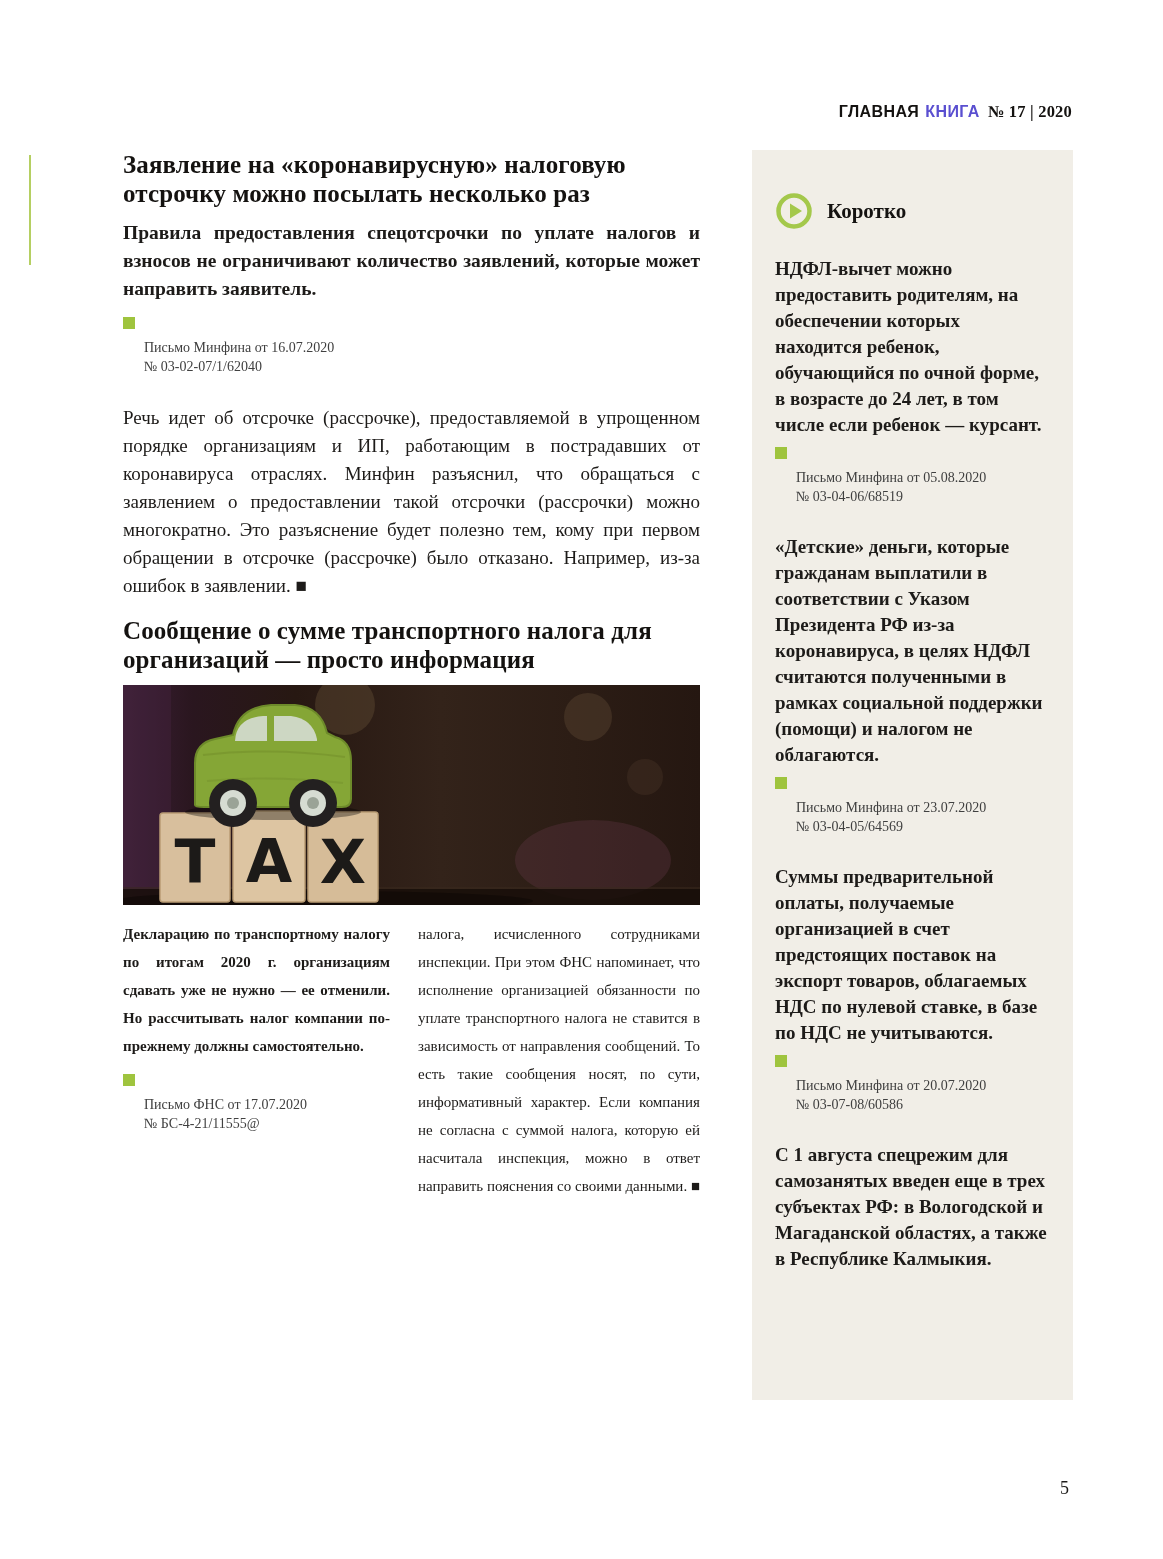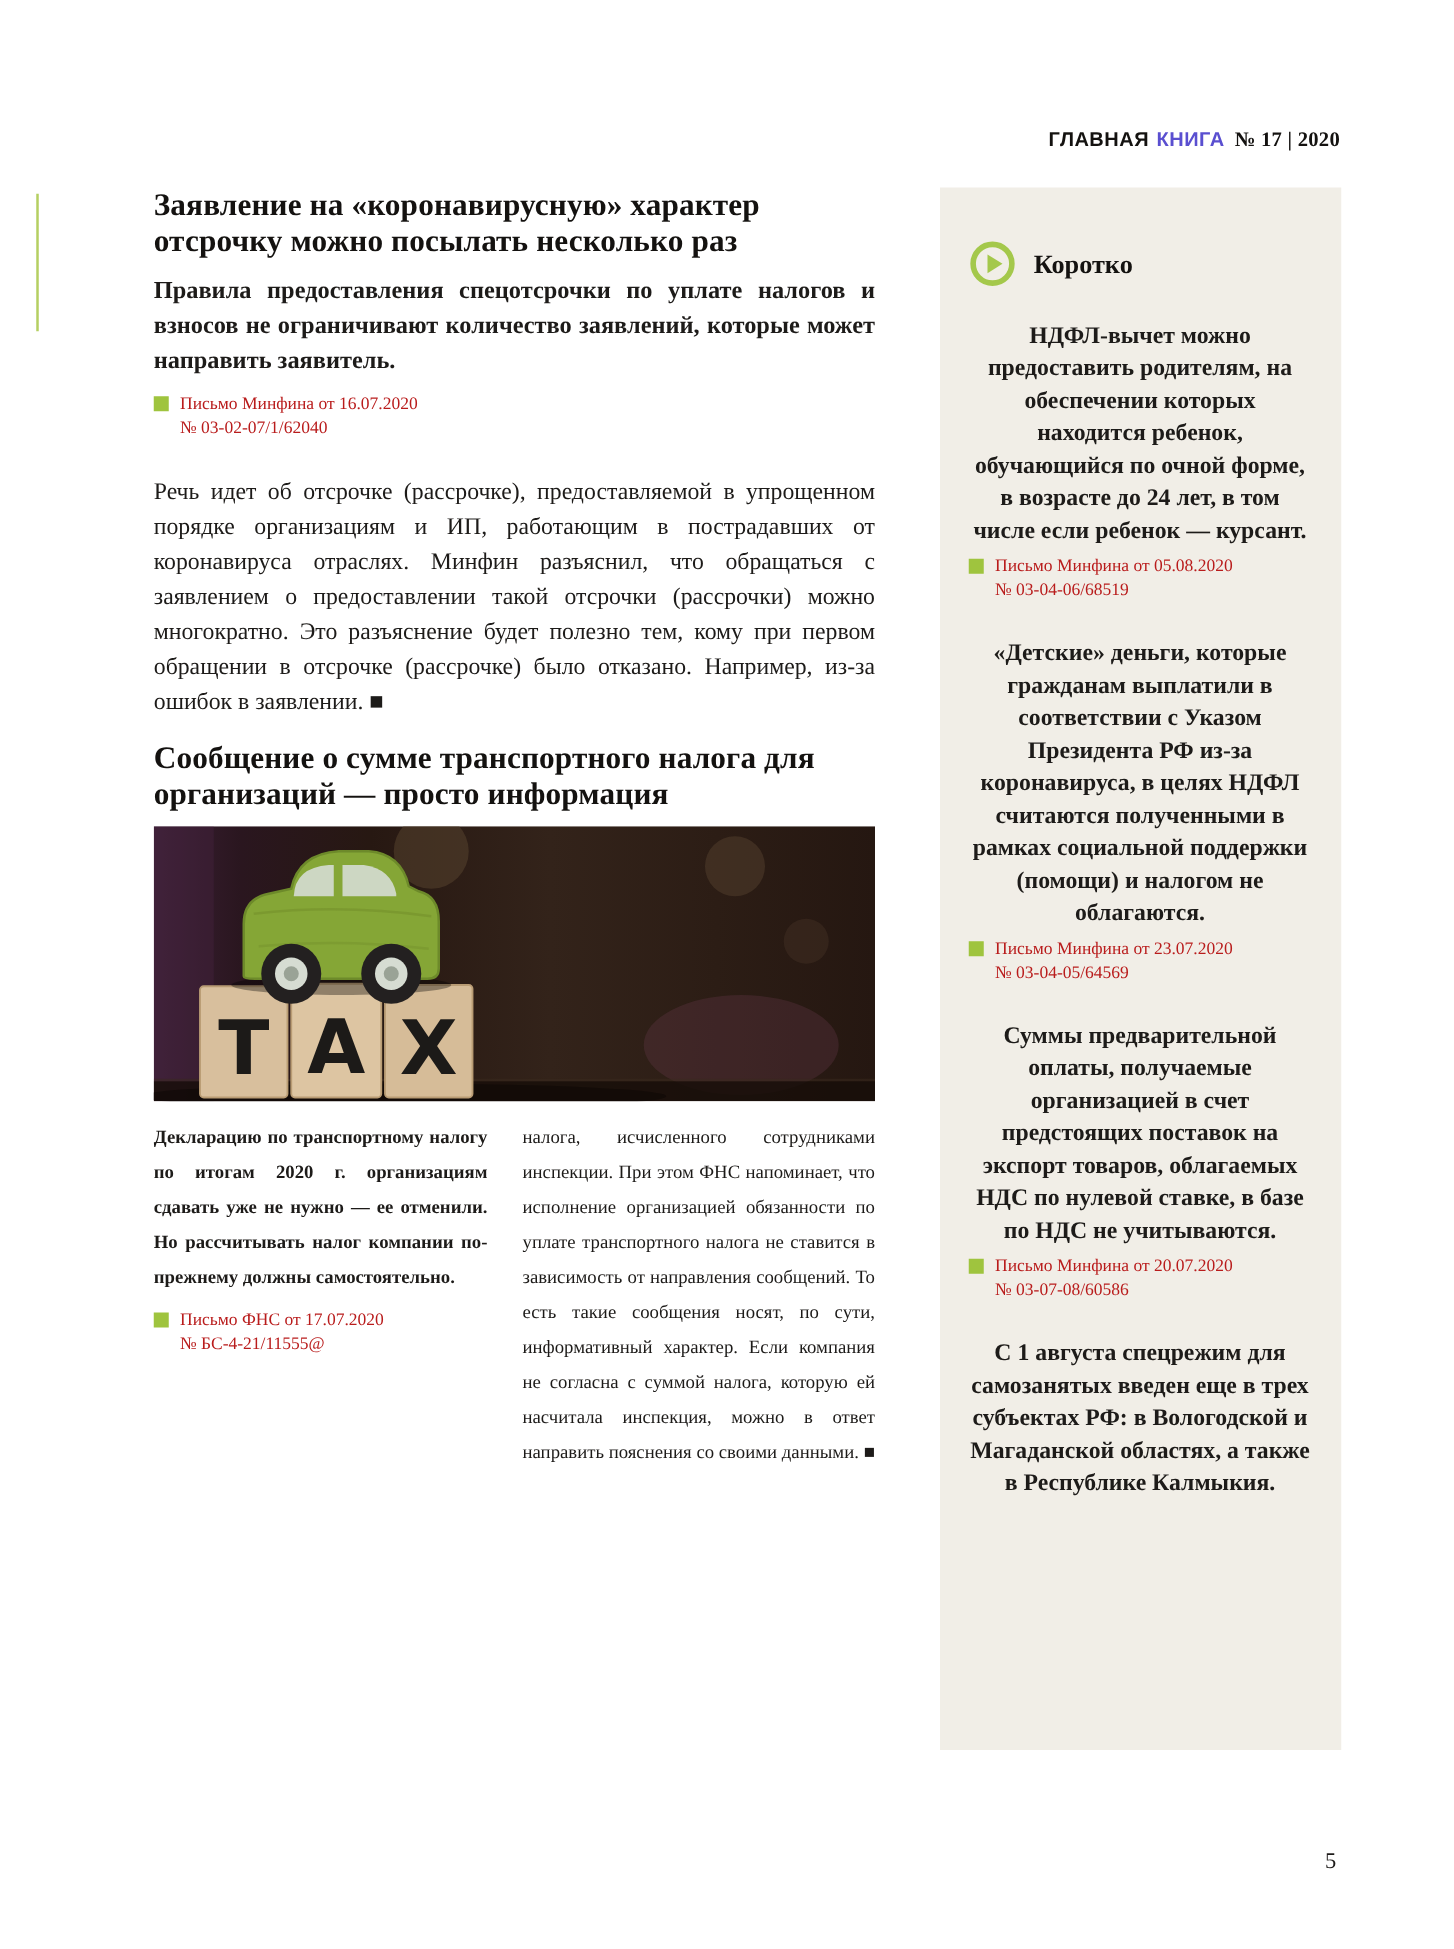--- a/index.html
+++ b/index.html
@@ -36,21 +36,21 @@
     font-size:25px; line-height:29px; font-weight:bold; color:#141210;
     letter-spacing:.1px;
   }
   p.lead {
     margin-top:11px;
     font-size:19.5px; line-height:28px; font-weight:bold;
     text-align:justify;
   }
   .ref { display:flex; margin-top:11px; }
   .ref .bullet { flex:0 0 auto; width:12px; height:12px; background:#9fc43e; margin:3px 9px 0 0; }
-  .ref .ref-lines { font-size:14px; line-height:19px; color:#b91c1c; }
+  .ref .ref-lines { font-size:14px; line-height:19px; color:#404040;margin-top:24px; }
   p.body-text {
     margin-top:28px;
     font-size:19px; line-height:28px;
     text-align:justify;
   }
   .article-2 { margin-top:16px; }
   .figure { margin-top:11px; display:block; }
   .cols { display:flex; margin-top:15px; }
   .col-1 { width:267px; margin-right:28px; }
   .col-2 { width:282px; }
@@ -62,21 +62,21 @@
   .sidebar {
     position:absolute; left:752px; top:150px;
     width:321px; height:1250px;
     background:#f1eee7;
     padding:26px 24px 0 23px;
   }
   .sidebar-head { display:flex; align-items:center; margin-bottom:26px;margin-top:16px; }
   .sidebar-head .play { width:38px; height:38px; margin-right:14px; }
   .sidebar-title { font-size:21px; font-weight:bold; color:#141210; }
   .sb-item { margin-bottom:28px; }
-  .sb-text { font-size:19px; line-height:26px; font-weight:bold; text-align:center; }
+  .sb-text { font-size:19px; line-height:26px; font-weight:bold; text-align:left; }
   .sb-item .ref { margin-top:6px; }
 
   .page-num {
     position:absolute; top:1478px; right:94px;
     font-size:18px; color:#1d1b19;
   }
 </style>
 </head>
 <body>
 
@@ -84,21 +84,21 @@
 
   <header class="masthead">
     <span class="brand-black">ГЛАВНАЯ</span><span class="brand-accent">КНИГА</span><span class="issue">№ 17 | 2020</span>
   </header>
 
   <div class="tick"></div>
 
   <main class="main-col">
 
     <article>
-      <h1 class="art-title">Заявление на «коронавирусную» характер отсрочку можно посылать несколько раз</h1>
+      <h1 class="art-title">Заявление на «коронавирусную» налоговую отсрочку можно посылать несколько раз</h1>
       <p class="lead">Правила предоставления спецотсрочки по уплате налогов и взносов не ограничивают количество заявле­ний, которые может направить заявитель.</p>
       <div class="ref">
         <span class="bullet"></span>
         <div class="ref-lines">
           <div>Письмо Минфина от 16.07.2020</div>
           <div>№ 03-02-07/1/62040</div>
         </div>
       </div>
       <p class="body-text">Речь идет об отсрочке (рассрочке), предоставляемой в упрощенном порядке организациям и ИП, работаю­щим в пострадавших от коронавируса отраслях. Минфин разъяснил, что обращаться с заявлением о предоставлении такой отсрочки (рассрочки) можно многократно. Это разъяснение будет полезно тем, кому при первом обращении в отсрочке (рассрочке) было отказано. Например, из-за ошибок в заявлении. ■</p>
     </article>

